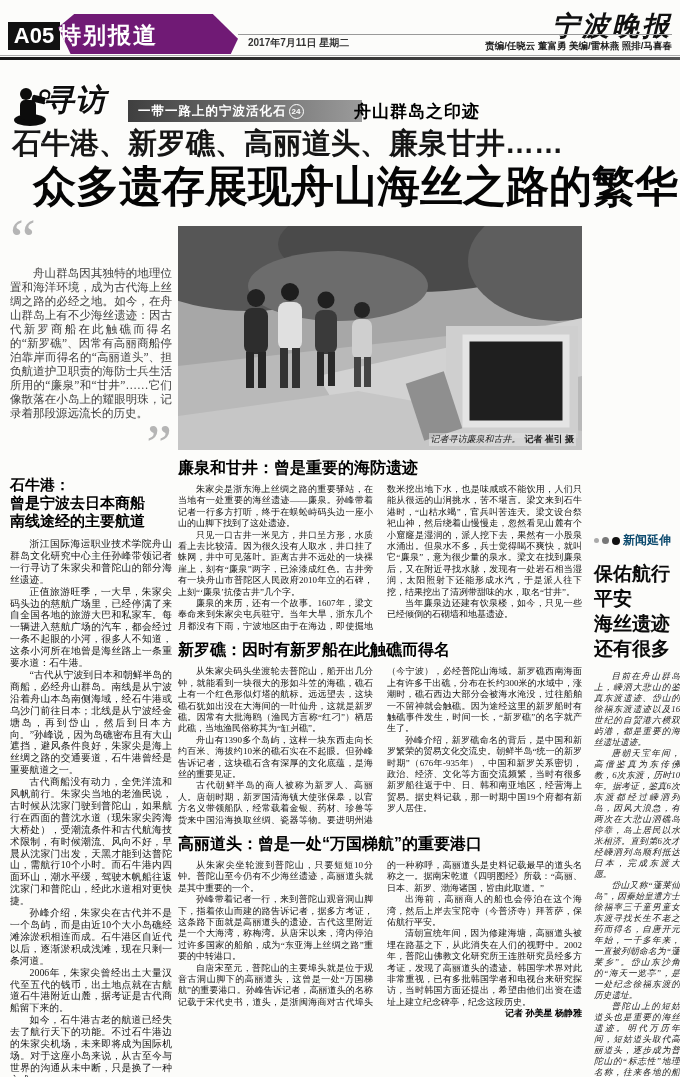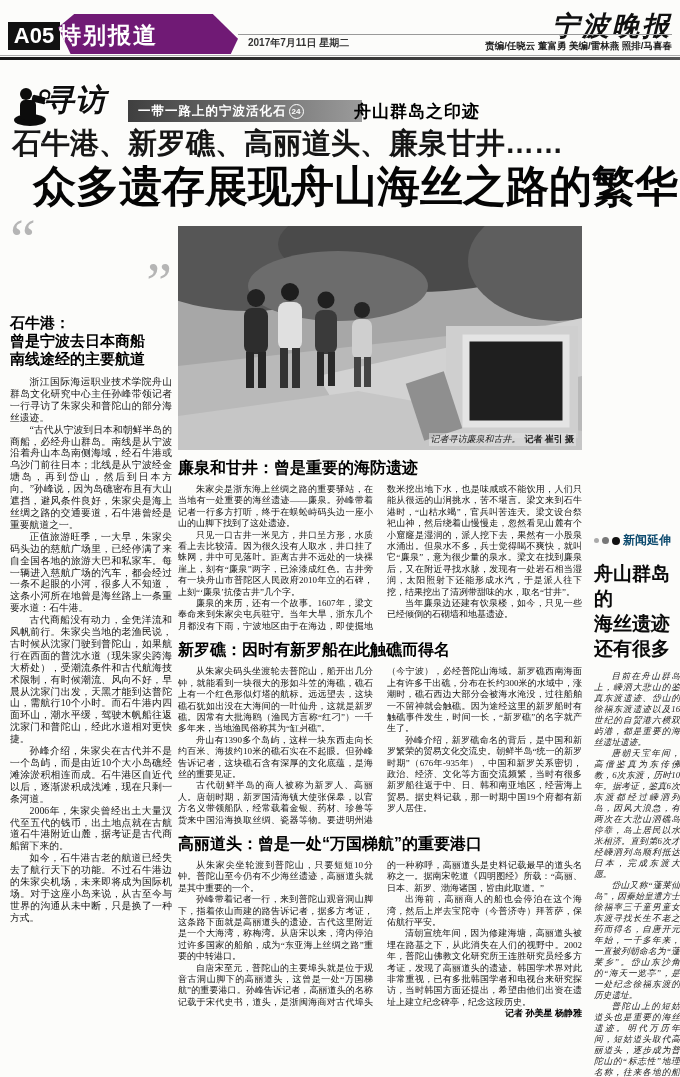--- a/index.html
+++ b/index.html
@@ -107,30 +107,31 @@
       <span>一带一路上的宁波活化石</span><span class="cnum">24</span>
     </div>
     <div class="topic">舟山群岛之印迹</div>
   </div>
 
   <div class="subhead">石牛港、新罗礁、高丽道头、廉泉甘井……</div>
   <div class="headline">众多遗存展现舟山海丝之路的繁华</div>
 
   <div class="leftcol">
     <span class="q-open">“</span>
+    <p class="intro">舟山群岛因其独特的地理位置和海洋环境，成为古代海上丝绸之路的必经之地。如今，在舟山群岛上有不少海丝遗迹：因古代新罗商船在此触礁而得名的“新罗礁”、因常有高丽商船停泊靠岸而得名的“高丽道头”、担负航道护卫职责的海防士兵生活所用的“廉泉”和“甘井”……它们像散落在小岛上的耀眼明珠，记录着那段源远流长的历史。</p>
     <span class="q-close">”</span>
     <div class="sec-h-left">
         <div>石牛港：</div>
         <div>曾是宁波去日本商船</div>
         <div>南线途经的主要航道</div>
       </div>
     <div class="leftbody">
         <p>浙江国际海运职业技术学院舟山群岛文化研究中心主任孙峰带领记者一行寻访了朱家尖和普陀山的部分海丝遗迹。</p>
+        <p>正值旅游旺季，一大早，朱家尖码头边的慈航广场里，已经停满了来自全国各地的旅游大巴和私家车。每一辆进入慈航广场的汽车，都会经过一条不起眼的小河，很多人不知道，这条小河所在地曾是海丝路上一条重要水道：石牛港。</p>
         <p>“古代从宁波到日本和朝鲜半岛的商船，必经舟山群岛。南线是从宁波沿着舟山本岛南侧海域，经石牛港或乌沙门前往日本；北线是从宁波经金塘岛，再到岱山，然后到日本方向。”孙峰说，因为岛礁密布且有大山遮挡，避风条件良好，朱家尖是海上丝绸之路的交通要道，石牛港曾经是重要航道之一。</p>
-        <p>正值旅游旺季，一大早，朱家尖码头边的慈航广场里，已经停满了来自全国各地的旅游大巴和私家车。每一辆进入慈航广场的汽车，都会经过一条不起眼的小河，很多人不知道，这条小河所在地曾是海丝路上一条重要水道：石牛港。</p>
         <p>古代商船没有动力，全凭洋流和风帆前行。朱家尖当地的老渔民说，古时候从沈家门驶到普陀山，如果航行在西面的普沈水道（现朱家尖跨海大桥处），受潮流条件和古代航海技术限制，有时候潮流、风向不好，早晨从沈家门出发，天黑才能到达普陀山，需航行10个小时。而石牛港内四面环山，潮水平缓，驾驶木帆船往返沈家门和普陀山，经此水道相对更快捷。</p>
         <p>孙峰介绍，朱家尖在古代并不是一个岛屿，而是由近10个大小岛礁经滩涂淤积相连而成。石牛港区自近代以后，逐渐淤积成浅滩，现在只剩一条河道。</p>
         <p>2006年，朱家尖曾经出土大量汉代至五代的钱币，出土地点就在古航道石牛港附近山麓，据考证是古代商船留下来的。</p>
         <p>如今，石牛港古老的航道已经失去了航行天下的功能。不过石牛港边的朱家尖机场，未来即将成为国际机场。对于这座小岛来说，从古至今与世界的沟通从未中断，只是换了一种方式。</p>
       </div>
   </div>
 
   <div class="main">
     <div class="photo">
       <svg width="404" height="224" viewBox="0 0 404 224">
@@ -173,21 +174,21 @@
           <p>朱家尖是浙东海上丝绸之路的重要驿站，在当地有一处重要的海丝遗迹——廉泉。孙峰带着记者一行多方打听，终于在蜈蚣峙码头边一座小山的山脚下找到了这处遗迹。</p>
           <p>只见一口古井一米见方，井口呈方形，水质看上去比较清。因为很久没有人取水，井口挂了蛛网，井中可见落叶。距离古井不远处的一块裸崖上，刻有“廉泉”两字，已涂漆成红色。古井旁有一块舟山市普陀区人民政府2010年立的石碑，上刻“‘廉泉’抗倭古井”几个字。</p>
           <p>廉泉的来历，还有一个故事。1607年，梁文奉命来到朱家尖屯兵驻守。当年大旱，浙东几个月都没有下雨，宁波地区由于在海边，即使掘地数米挖出地下水，也是味咸或不能饮用，人们只能从很远的山涧挑水，苦不堪言。梁文来到石牛港时，“山枯水竭”，官兵叫苦连天。梁文设台祭祀山神，然后绕着山慢慢走，忽然看见山麓有个小窟窿是湿润的，派人挖下去，果然有一小股泉水涌出。但泉水不多，兵士觉得喝不爽快，就叫它“廉泉”，意为很少量的泉水。梁文在找到廉泉后，又在附近寻找水脉，发现有一处岩石相当湿润，太阳照射下还能形成水汽，于是派人往下挖，结果挖出了清冽带甜味的水，取名“甘井”。</p>
           <p>当年廉泉边还建有饮泉楼，如今，只见一些已经倾倒的石砌墙和地基遗迹。</p>
         </div>
     </div>
 
     <div class="sec">
       <h3 class="sec-h">新罗礁：因时有新罗船在此触礁而得名</h3>
       <div class="colbody">
-          <p>从朱家尖码头坐渡轮去普陀山，船开出几分钟，就能看到一块很大的形如斗笠的海礁，礁石上有一个红色形似灯塔的航标。远远望去，这块礁石犹如出没在大海间的一叶仙舟，这就是新罗礁。因常有大批海鸥（渔民方言称“红刁”）一千多年来，当地渔民俗称其为“缸爿礁”。</p>
+          <p>从朱家尖码头坐渡轮去普陀山，船开出几分钟，就能看到一块很大的形如斗笠的海礁，礁石上有一个红色形似灯塔的航标。远远望去，这块礁石犹如出没在大海间的一叶仙舟，这就是新罗礁。因常有大批海鸥（渔民方言称“红刁”）栖居此礁，当地渔民俗称其为“缸爿礁”。</p>
           <p>舟山有1390多个岛屿，这样一块东西走向长约百米、海拔约10米的礁石实在不起眼。但孙峰告诉记者，这块礁石含有深厚的文化底蕴，是海丝的重要见证。</p>
           <p>古代朝鲜半岛的商人被称为新罗人、高丽人。唐朝时期，新罗国清海镇大使张保皋，以官方名义带领船队，经常载着金银、药材、珍兽等货来中国沿海换取丝绸、瓷器等物。要进明州港（今宁波），必经普陀山海域。新罗礁西南海面上有许多干出礁，分布在长约300米的水域中，涨潮时，礁石西边大部分会被海水淹没，过往船舶一不留神就会触礁。因为途经这里的新罗船时有触礁事件发生，时间一长，“新罗礁”的名字就产生了。</p>
           <p>孙峰介绍，新罗礁命名的背后，是中国和新罗繁荣的贸易文化交流史。朝鲜半岛“统一的新罗时期”（676年-935年），中国和新罗关系密切，政治、经济、文化等方面交流频繁，当时有很多新罗船往返于中、日、韩和南亚地区，经营海上贸易。据史料记载，那一时期中国19个府都有新罗人居住。</p>
         </div>
     </div>
 
     <div class="sec">
       <h3 class="sec-h">高丽道头：曾是一处“万国梯航”的重要港口</h3>
       <div class="colbody">
           <p>从朱家尖坐轮渡到普陀山，只要短短10分钟。普陀山至今仍有不少海丝遗迹，高丽道头就是其中重要的一个。</p>
@@ -201,21 +202,21 @@
   </div>
 
   <div class="sidebar">
     <div class="sb-label">
       <span class="dot d1"></span>
       <span class="dot d2"></span>
       <span class="dot d3"></span>
       <span>新闻延伸</span>
     </div>
     <div class="sb-title">
-        <div>舟山群岛的</div>
+        <div>保佑航行平安</div>
         <div>海丝遗迹</div>
         <div>还有很多</div>
       </div>
     <div class="sb-body">
         <p>目前在舟山群岛上，嵊泗大悲山的鉴真东渡遗迹、岱山的徐福东渡遗迹以及16世纪的自贸港六横双屿港，都是重要的海丝遗址遗迹。</p>
         <p>唐朝天宝年间，高僧鉴真为东传佛教，6次东渡，历时10年。据考证，鉴真6次东渡都经过嵊泗列岛，因风大浪急，有两次在大悲山泗礁岛停靠，岛上居民以水米相济。直到第6次才经嵊泗列岛顺利抵达日本，完成东渡大愿。</p>
         <p>岱山又称“蓬莱仙岛”，因秦始皇遣方士徐福率三千童男童女东渡寻找长生不老之药而得名，自唐开元年始，一千多年来，一直被列朝命名为“蓬莱乡”。岱山东沙角的“海天一览亭”，是一处纪念徐福东渡的历史遗址。</p>
         <p>普陀山上的短姑道头也是重要的海丝遗迹。明代万历年间，短姑道头取代高丽道头，逐步成为普陀山的“标志性”地理名称，往来各地的船舶都由此上岸祈福。</p>
       </div>
   </div>

